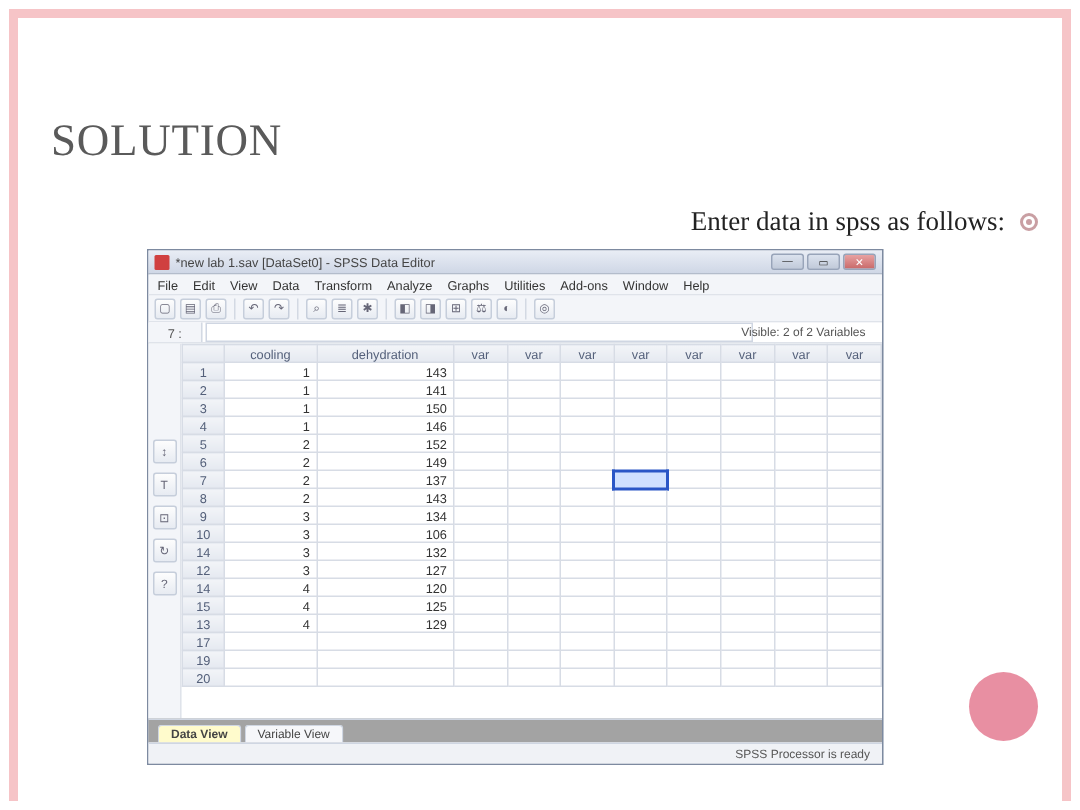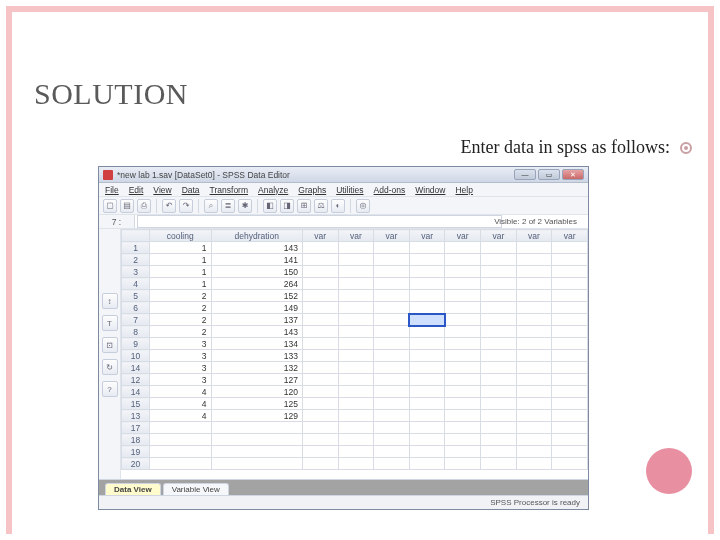--- a/index.html
+++ b/index.html
@@ -101,21 +101,20 @@
 
   .menubar {
     height: 14px;
     background: #f3f5f9;
     display: flex;
     gap: 10px;
     padding: 0 6px;
     align-items: center;
     color: #333;
     border-bottom: 1px solid #dfe3ea;
-    text-decoration: underline;
   }
   .toolbar {
     height: 18px;
     background: #f3f5f9;
     border-bottom: 1px solid #dfe3ea;
     display: flex;
     align-items: center;
     padding: 0 4px;
     gap: 3px;
   }
@@ -371,21 +370,21 @@
                 <td class=""></td>
                 <td class=""></td>
                 <td class=""></td>
                 <td class=""></td>
                 <td class=""></td>
                 <td class=""></td>
               </tr>
               <tr>
                 <td class="rownum">4</td>
                 <td class="data-col ">1</td>
-                <td class="data-col ">264</td>
+                <td class="data-col ">146</td>
                 <td class=""></td>
                 <td class=""></td>
                 <td class=""></td>
                 <td class=""></td>
                 <td class=""></td>
                 <td class=""></td>
                 <td class=""></td>
                 <td class=""></td>
               </tr>
               <tr>
@@ -449,21 +448,21 @@
                 <td class=""></td>
                 <td class=""></td>
                 <td class=""></td>
                 <td class=""></td>
                 <td class=""></td>
                 <td class=""></td>
               </tr>
               <tr>
                 <td class="rownum">10</td>
                 <td class="data-col ">3</td>
-                <td class="data-col ">133</td>
+                <td class="data-col ">106</td>
                 <td class=""></td>
                 <td class=""></td>
                 <td class=""></td>
                 <td class=""></td>
                 <td class=""></td>
                 <td class=""></td>
                 <td class=""></td>
                 <td class=""></td>
               </tr>
               <tr>
@@ -538,33 +537,20 @@
                 <td class=""></td>
                 <td class=""></td>
                 <td class=""></td>
                 <td class=""></td>
                 <td class=""></td>
                 <td class=""></td>
                 <td class=""></td>
                 <td class=""></td>
               </tr>
               <tr>
-                <td class="rownum">18</td>
-                <td class="data-col "></td>
-                <td class="data-col "></td>
-                <td class=""></td>
-                <td class=""></td>
-                <td class=""></td>
-                <td class=""></td>
-                <td class=""></td>
-                <td class=""></td>
-                <td class=""></td>
-                <td class=""></td>
-              </tr>
-              <tr>
                 <td class="rownum">19</td>
                 <td class="data-col "></td>
                 <td class="data-col "></td>
                 <td class=""></td>
                 <td class=""></td>
                 <td class=""></td>
                 <td class=""></td>
                 <td class=""></td>
                 <td class=""></td>
                 <td class=""></td>

